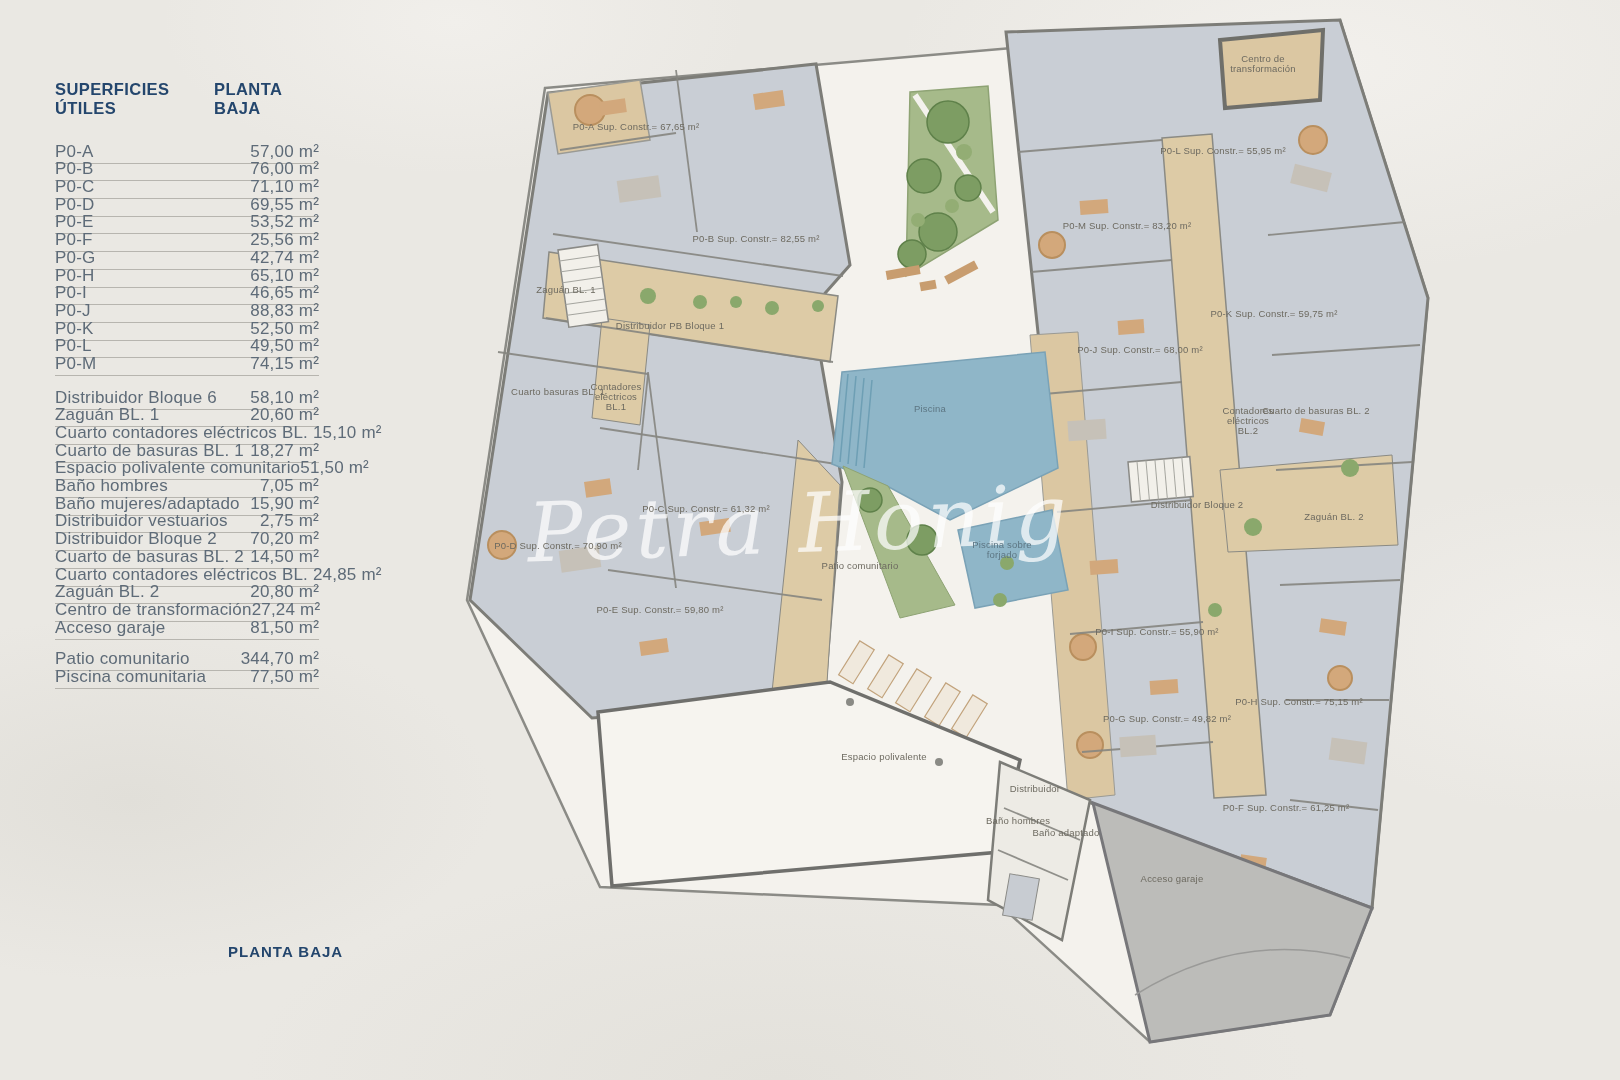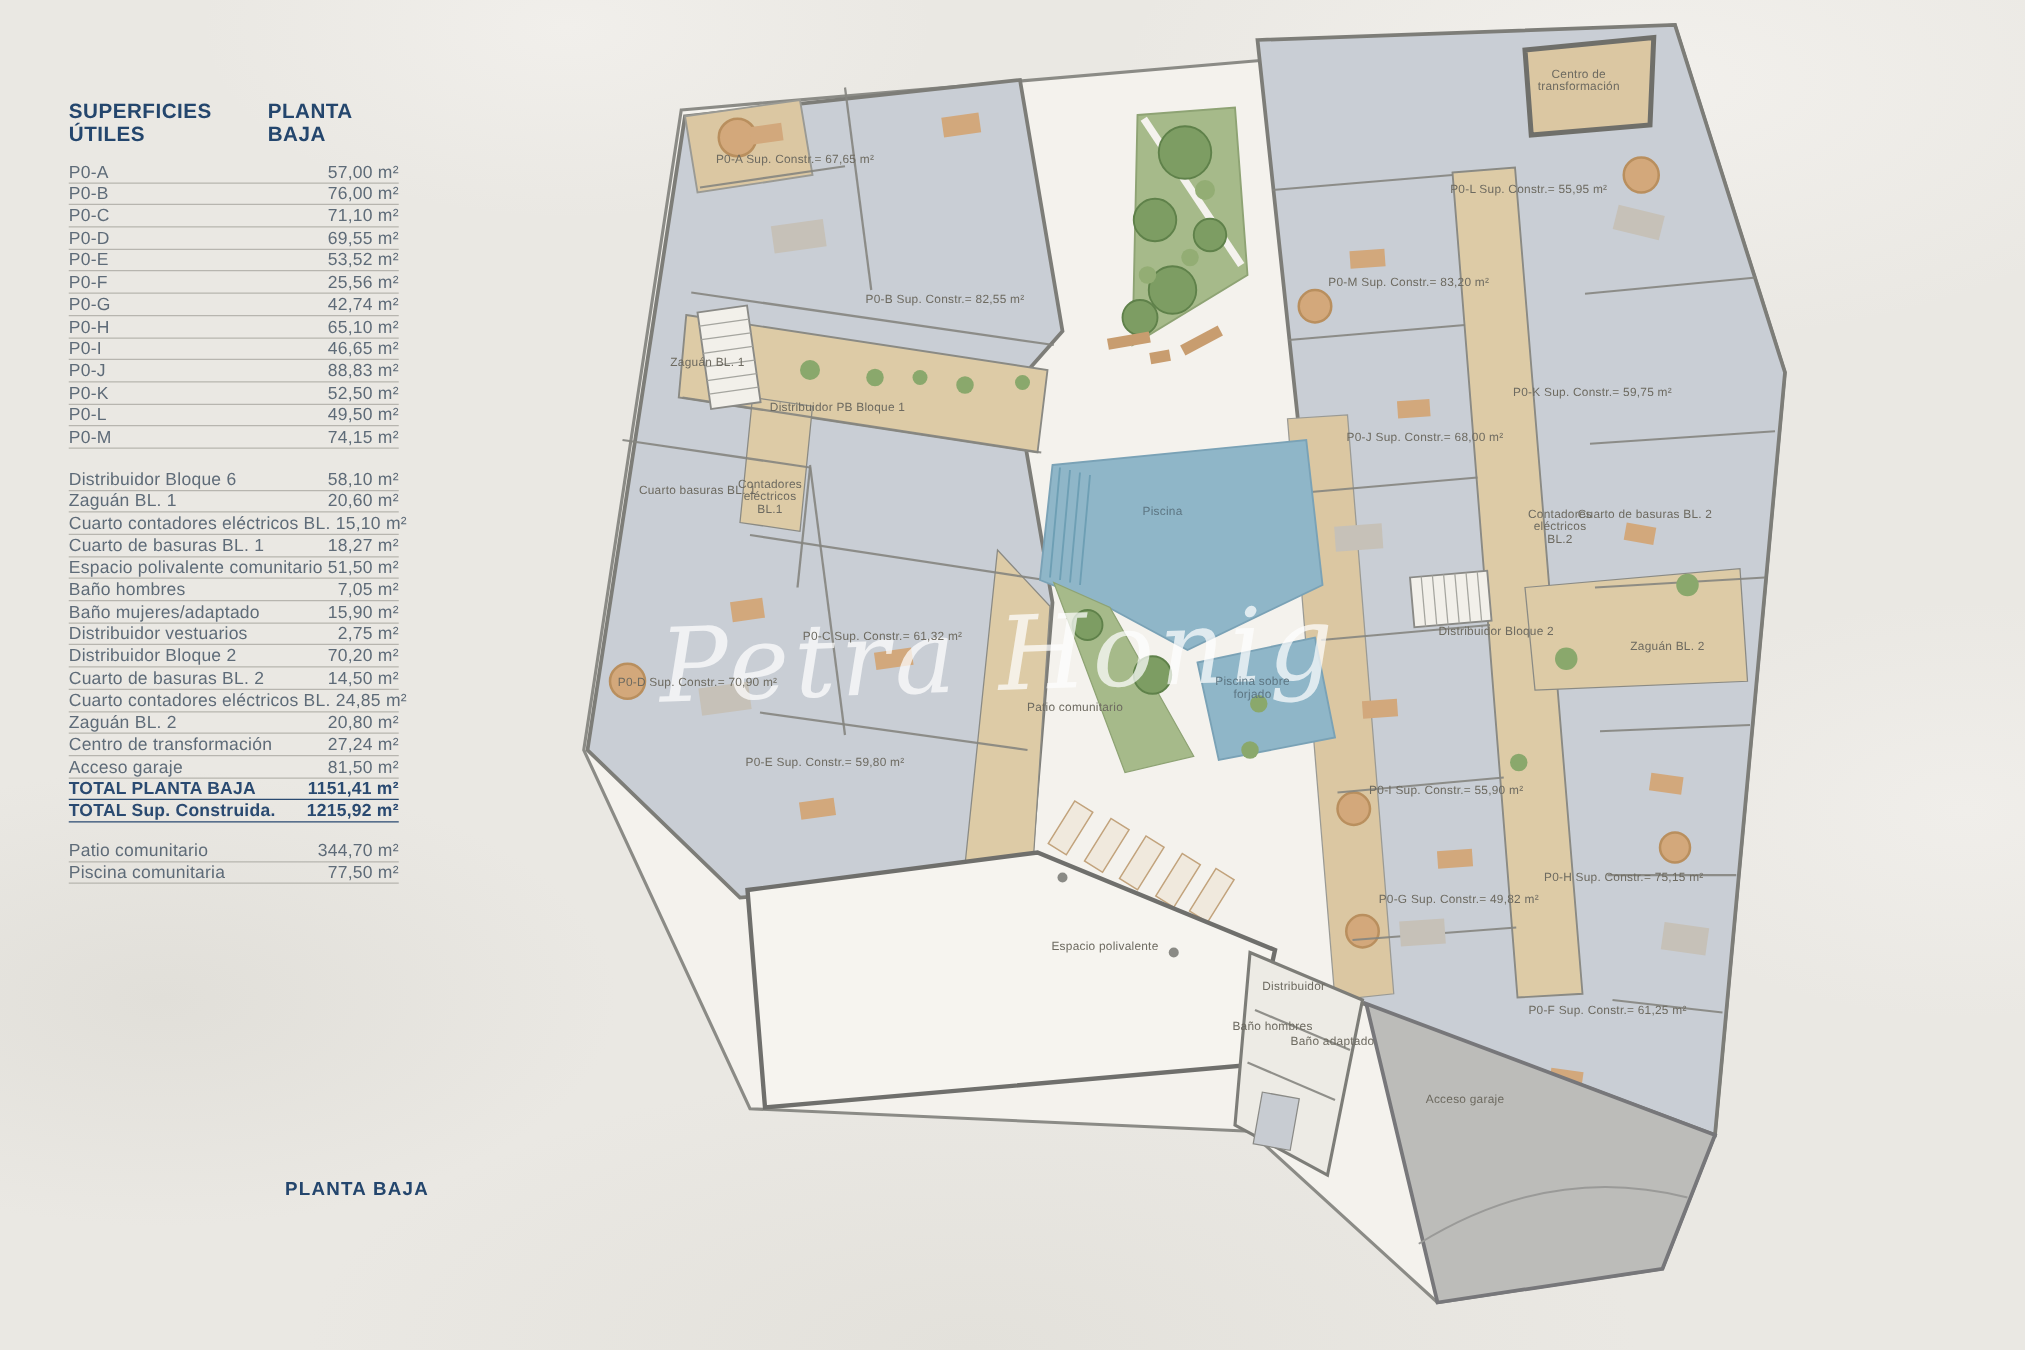--- a/index.html
+++ b/index.html
@@ -10,23 +10,23 @@
     background-image:
       radial-gradient(620px 300px at 82% 6%, #f2f0ec 0%, rgba(242,240,236,0) 70%),
       radial-gradient(420px 220px at 28% 2%, #f1efeb 0%, rgba(241,239,235,0) 70%),
       radial-gradient(520px 260px at 8% 74%, #e1dfd9 0%, rgba(225,223,217,0) 70%),
       radial-gradient(760px 320px at 48% 100%, #e3e1db 0%, rgba(227,225,219,0) 70%),
       radial-gradient(420px 240px at 97% 60%, #f0eeea 0%, rgba(240,238,234,0) 70%);
   }
   
   .panel{position:absolute;left:55px;top:80px;width:264px;color:#5e6b78;}
   .panel-header{display:flex;justify-content:space-between;font-size:16.5px;font-weight:bold;
-    color:#24466d;letter-spacing:.4px;margin-bottom:11px;}
+    color:#24466d;letter-spacing:.4px;margin-bottom:28px;}
   .trow{height:17.7px;display:flex;justify-content:space-between;align-items:flex-end;
-    border-bottom:1px solid #b7b5af;font-size:14px;letter-spacing:.2px;padding-bottom:1px;box-sizing:border-box;}
+    border-bottom:1px solid #b7b5af;font-size:17px;letter-spacing:.2px;padding-bottom:1px;box-sizing:border-box;}
   .tlabel{white-space:nowrap;}
   .tval{white-space:nowrap;text-align:right;}
   .gap1{height:16px;}
   .gap2{height:14px;}
   .rows-total .trow{color:#2a4a71;font-weight:bold;border-bottom:1.6px solid #2a4a71;}
   .footer-title{position:absolute;left:228px;top:943px;font-size:15px;font-weight:bold;
     color:#24466d;letter-spacing:1px;}
   
   .plan-svg{position:absolute;left:0;top:0;}
   .wall-thin{stroke:#85857f;stroke-width:1.8;fill:none;opacity:.9;}
@@ -148,30 +148,20 @@
         <span class="tlabel">Zaguán BL. 2</span>
         <span class="tval">20,80 m²</span>
       </div>
       <div class="trow">
         <span class="tlabel">Centro de transformación</span>
         <span class="tval">27,24 m²</span>
       </div>
       <div class="trow">
         <span class="tlabel">Acceso garaje</span>
         <span class="tval">81,50 m²</span>
-      </div>
-    </div>
-  <div class="rows-total">
-      <div class="trow">
-        <span class="tlabel">TOTAL PLANTA BAJA</span>
-        <span class="tval">1151,41 m²</span>
-      </div>
-      <div class="trow">
-        <span class="tlabel">TOTAL Sup. Construida.</span>
-        <span class="tval">1215,92 m²</span>
       </div>
     </div>
   <div class="gap2"></div>
   <div>
       <div class="trow">
         <span class="tlabel">Patio comunitario</span>
         <span class="tval">344,70 m²</span>
       </div>
       <div class="trow">
         <span class="tlabel">Piscina comunitaria</span>

